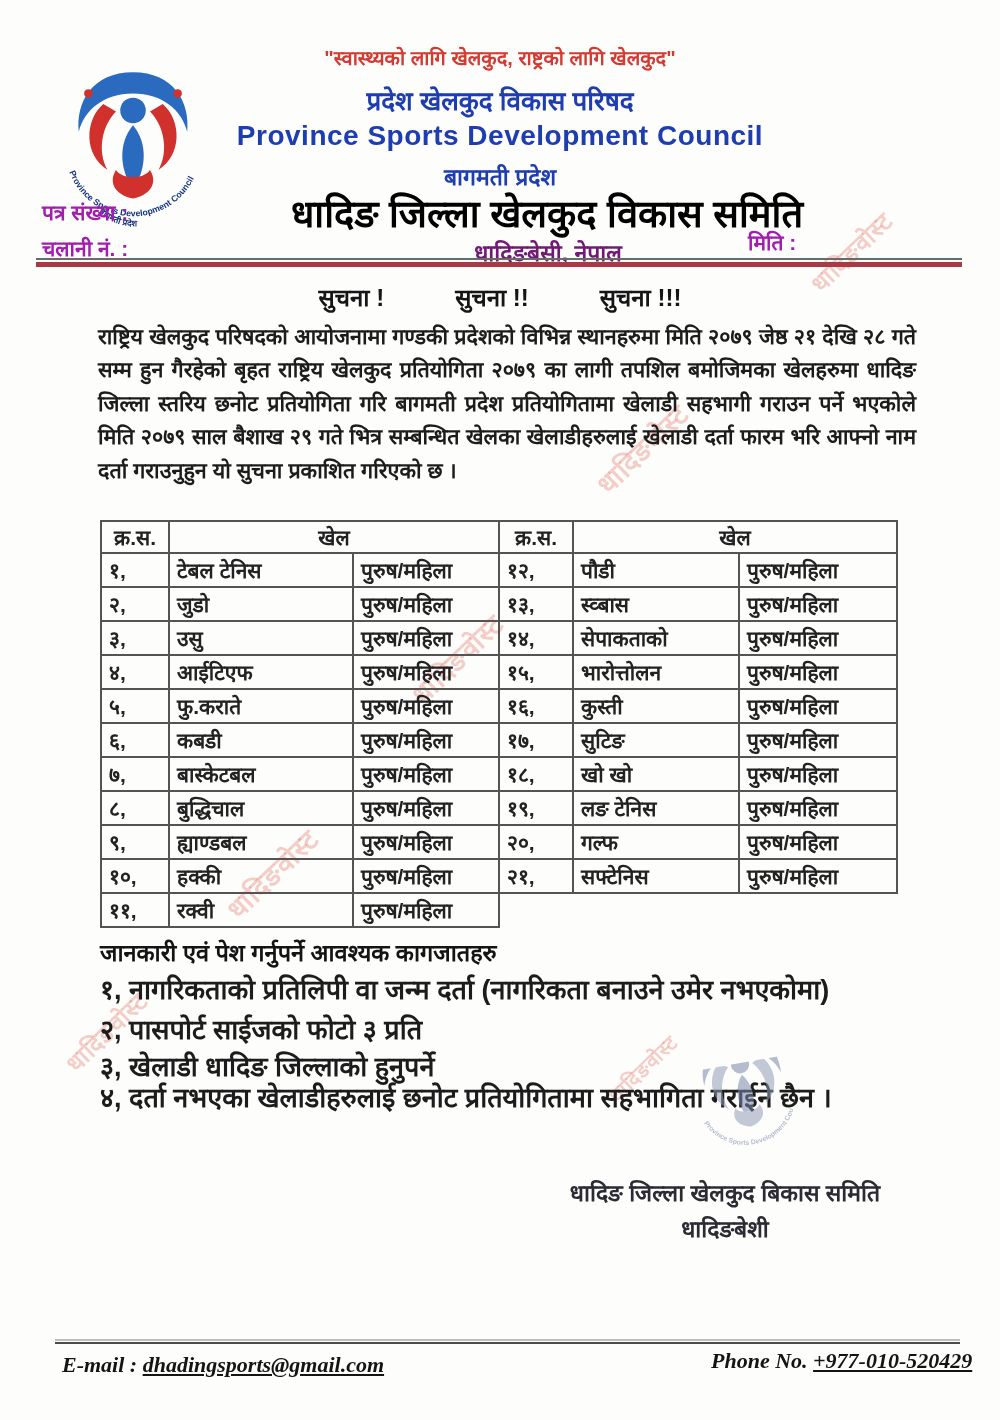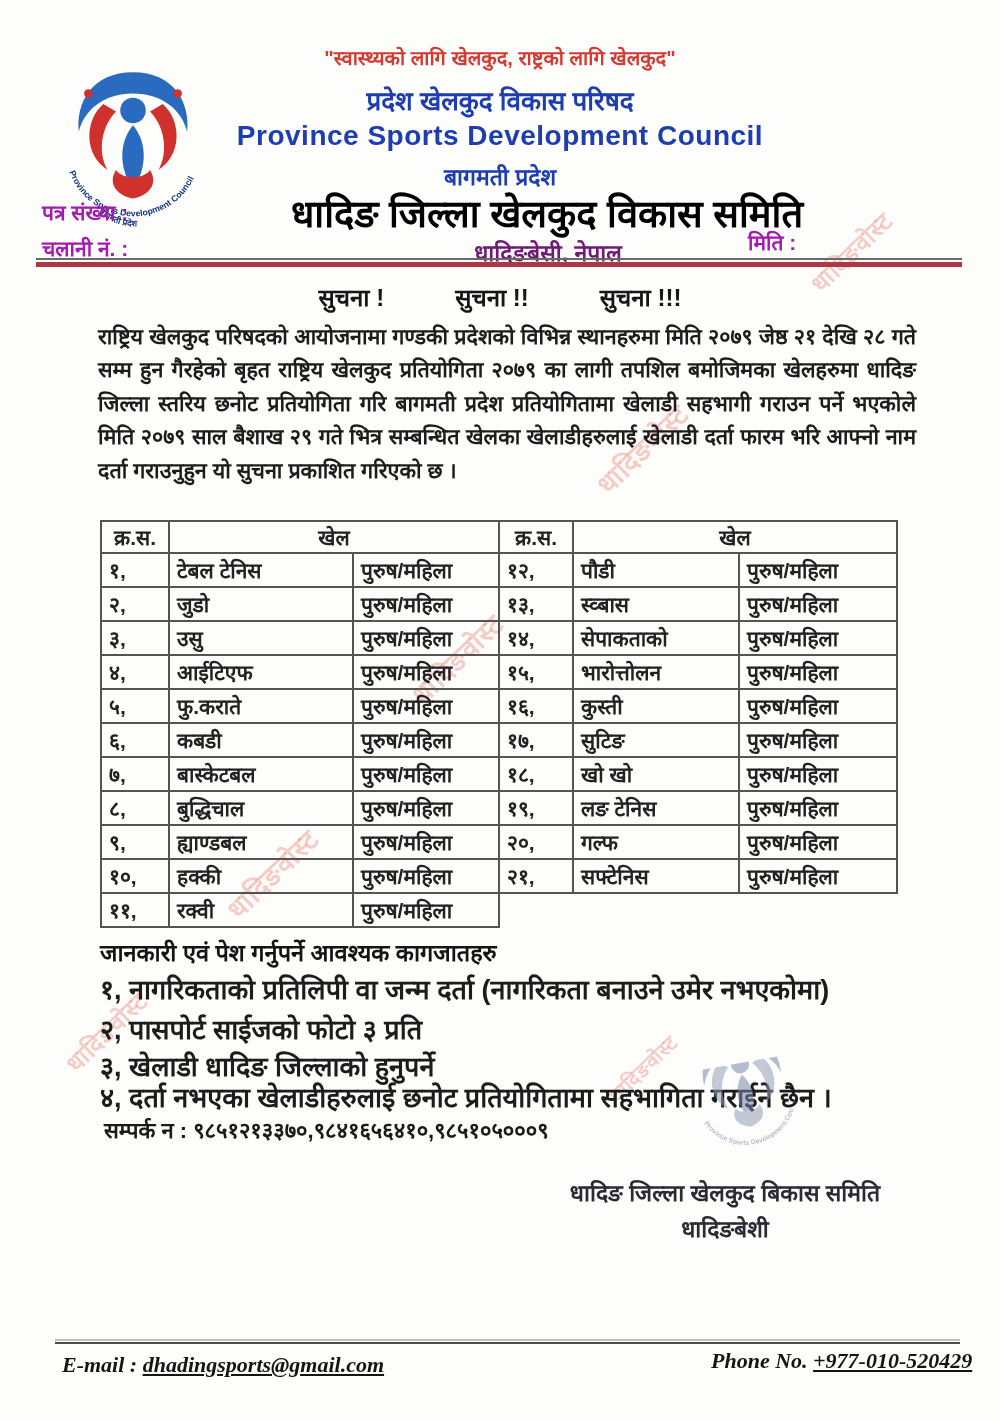--- a/index.html
+++ b/index.html
@@ -227,21 +227,20 @@
           </tr>
     </tbody>
       </table>
   </div>
 
   <div class="req-h">जानकारी एवं पेश गर्नुपर्ने आवश्यक कागजातहरु</div>
   <div class="req" style="top:970px;">१, नागरिकताको प्रतिलिपी वा जन्म दर्ता (नागरिकता बनाउने उमेर नभएकोमा)</div>
   <div class="req" style="top:1010px;">२, पासपोर्ट साईजको फोटो ३ प्रति</div>
   <div class="req" style="top:1047px;">३, खेलाडी धादिङ जिल्लाको हुनुपर्ने</div>
   <div class="req" style="top:1078px;">४, दर्ता नभएका खेलाडीहरुलाई छनोट प्रतियोगितामा सहभागिता गराईने छैन ।</div>
-  <div class="contact">सम्पर्क न : ९८५१२१३३७०,९८४१६५६४१०,९८५१०५०००९</div>
 
   <svg class="stamp" width="200" height="135" viewBox="0 0 160 110">
     <g transform="translate(30,-30) scale(0.62)">
       <path d="M80 14 C 42 14 26 42 29 70 C 34 50 52 34 80 34 C 108 34 126 50 131 70 C 134 42 118 14 80 14 Z" fill="#7d88ab"></path>
       <path d="M52 44 C 34 60 34 92 56 106 C 46 88 51 64 64 51 Z" fill="#939db8"></path>
       <path d="M108 44 C 126 60 126 92 104 106 C 114 88 109 64 96 51 Z" fill="#939db8"></path>
       <circle cx="80" cy="50" r="12" fill="#7d88ab"></circle>
       <path d="M80 64 C 69 77 67 96 74 113 L 86 113 C 93 96 91 77 80 64 Z" fill="#7d88ab"></path>
       <path d="M64 106 C 57 117 62 129 80 133 C 98 129 103 117 96 106 C 90 115 70 115 64 106 Z" fill="#939db8"></path>
       <path id="sring" d="M 20 118 A 66 66 0 0 0 140 118" fill="none"></path>

